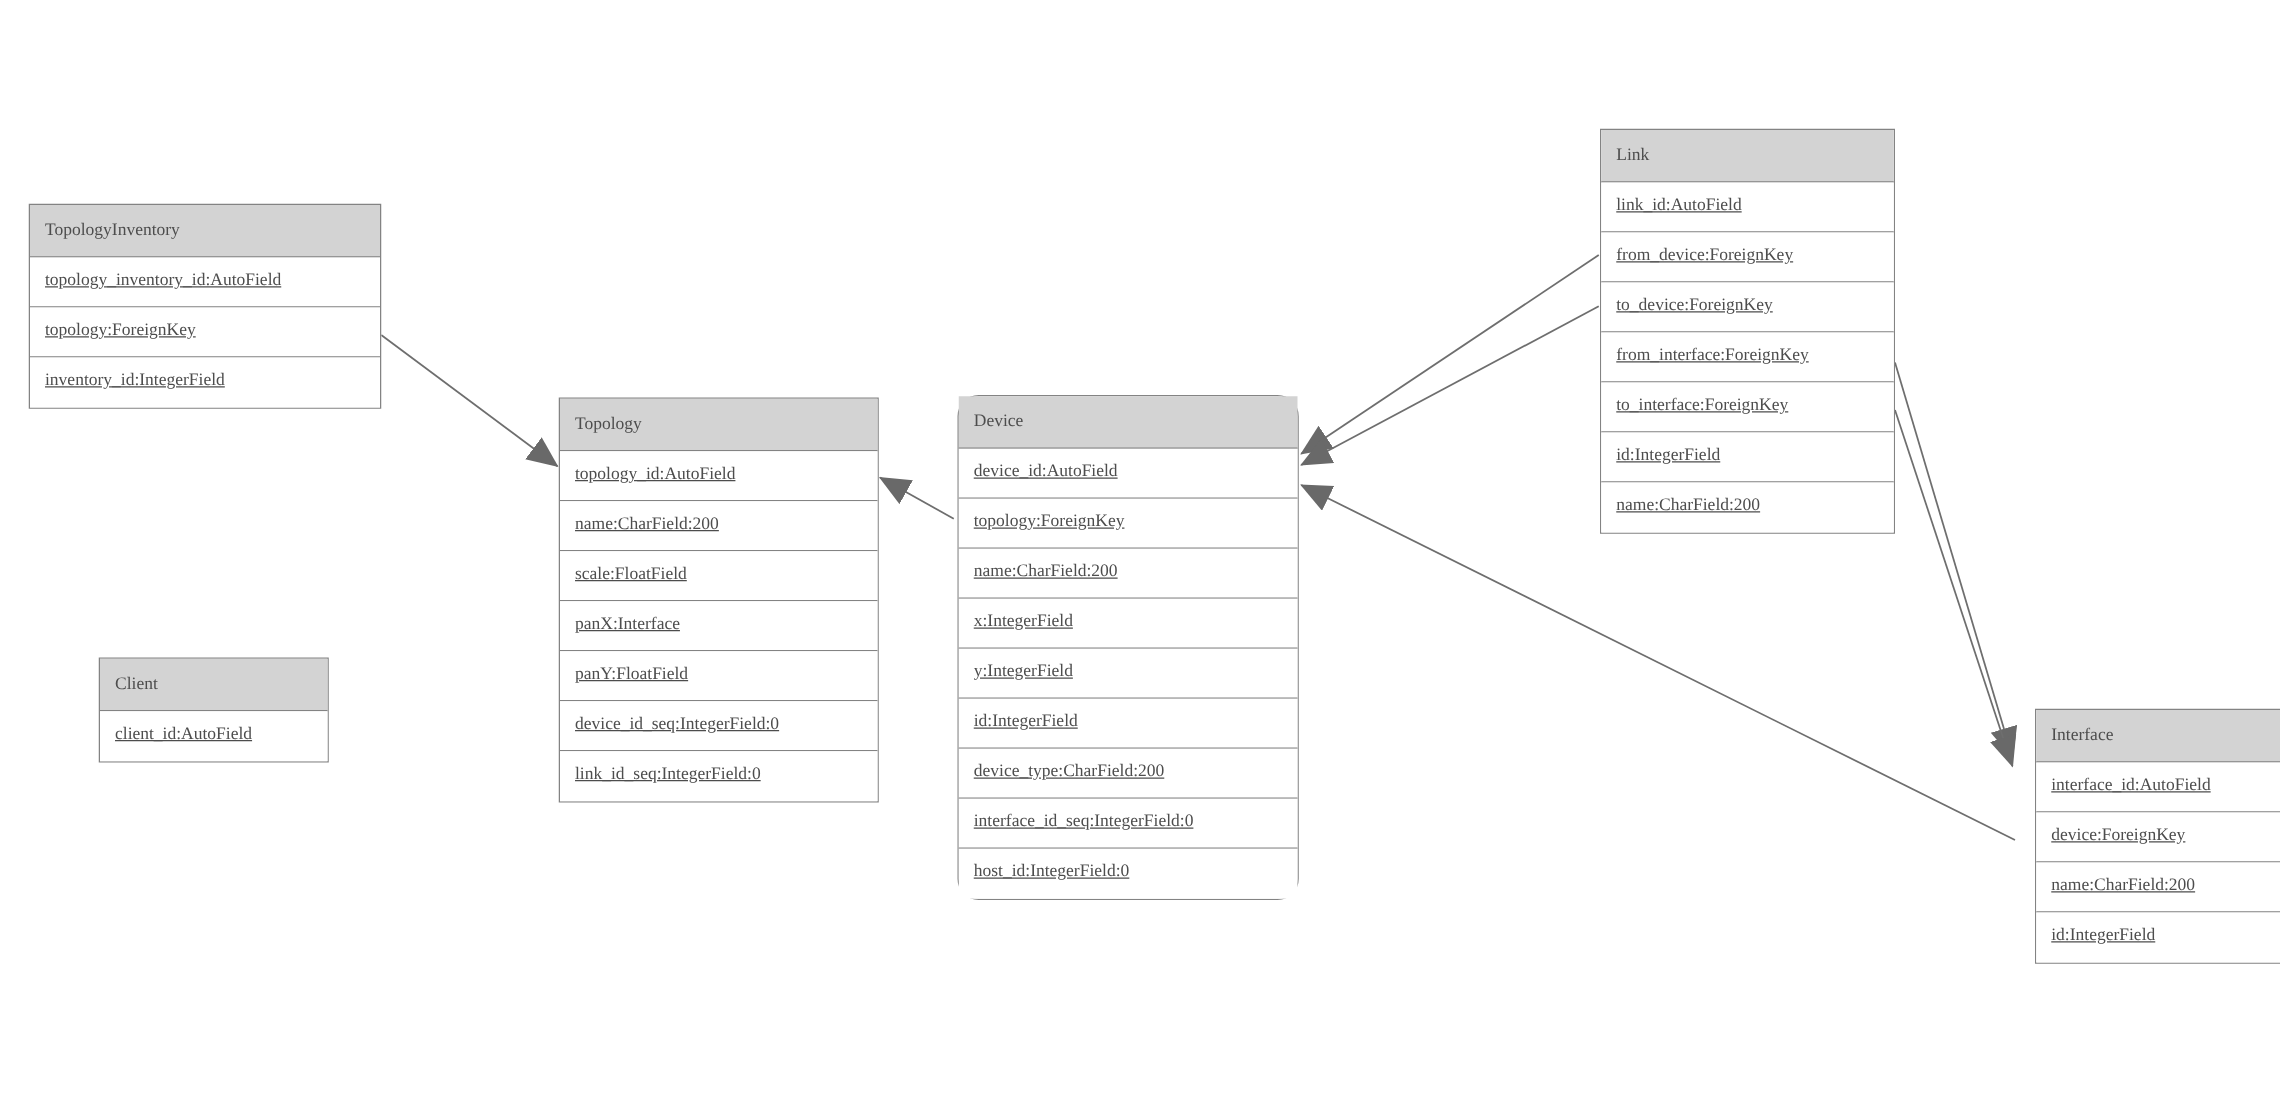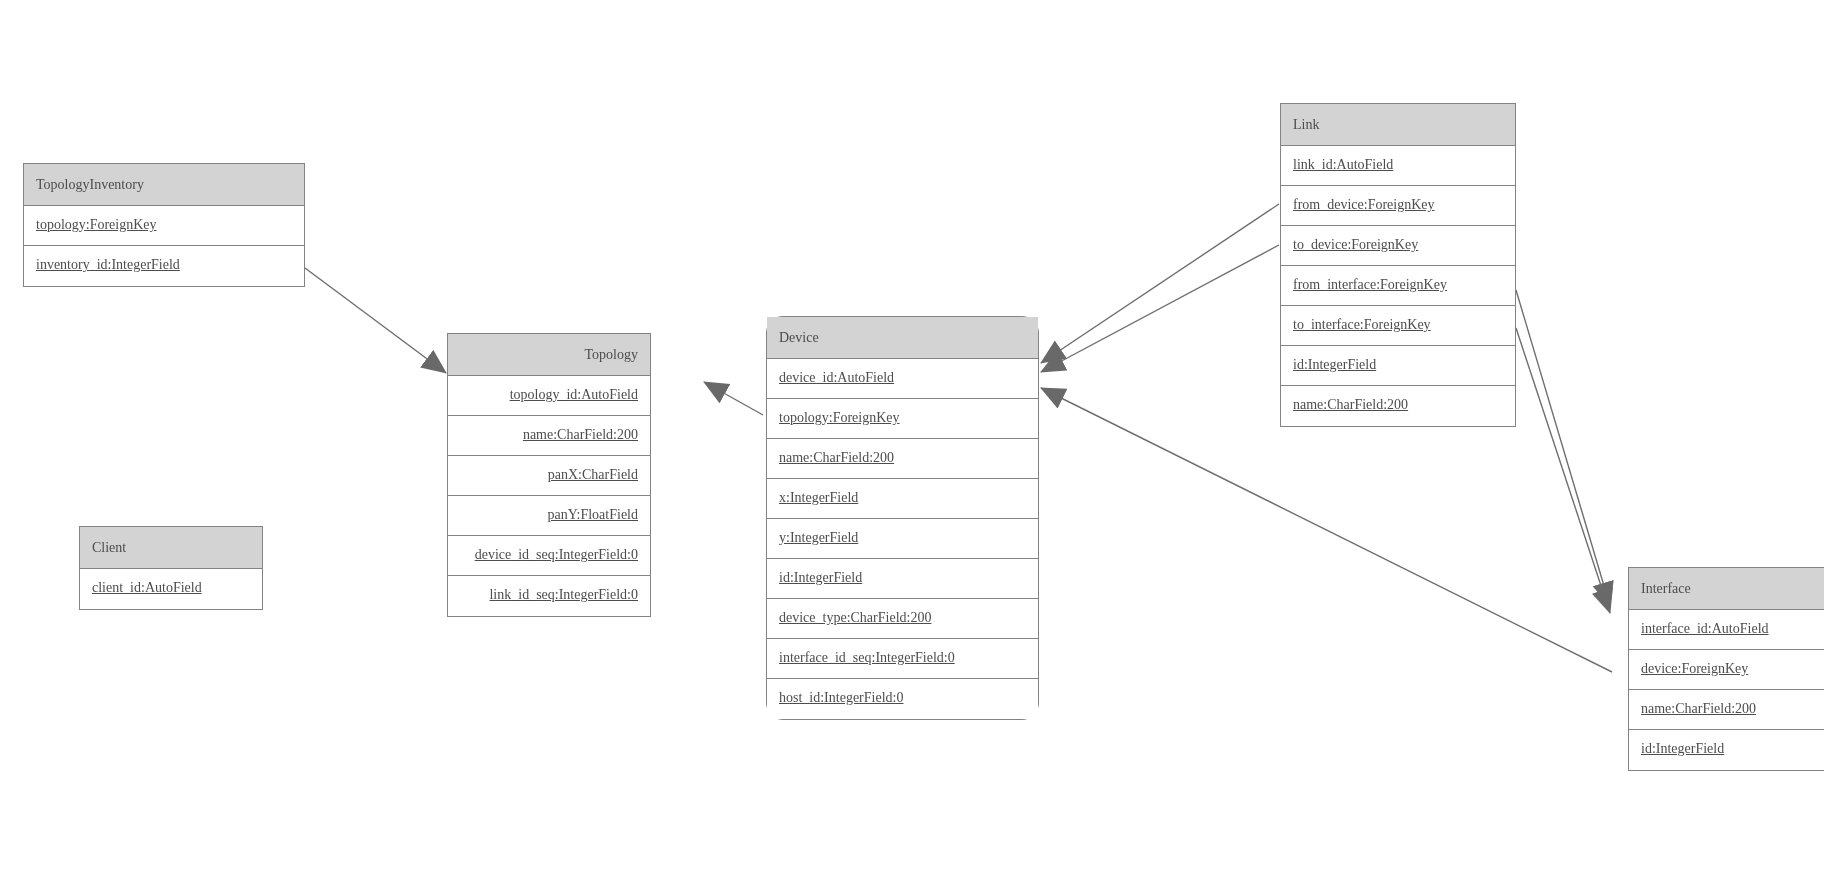--- a/index.html
+++ b/index.html
@@ -75,34 +75,36 @@
     <line x1="763" y1="415" x2="704" y2="382" marker-end="url(#arrowhead)"></line>
     <line x1="1279" y1="204" x2="1041" y2="363" marker-end="url(#arrowhead)"></line>
     <line x1="1279" y1="245" x2="1041" y2="372" marker-end="url(#arrowhead)"></line>
     <line x1="1612" y1="672" x2="1041" y2="388" marker-end="url(#arrowhead)"></line>
     <line x1="1516" y1="290" x2="1610" y2="606" marker-end="url(#arrowhead)"></line>
     <line x1="1516" y1="328" x2="1610" y2="613" marker-end="url(#arrowhead)"></line>
   </svg>
 
   <div class="entity" style="left:23px; top:163px; width:282px;">
     <div class="entity-header">TopologyInventory</div>
+    <div class="entity-row">topology_inventory_id:AutoField</div>
     <div class="entity-row">topology:ForeignKey</div>
     <div class="entity-row">inventory_id:IntegerField</div>
   </div>
 
   <div class="entity" style="left:79px; top:526px; width:184px;">
     <div class="entity-header">Client</div>
     <div class="entity-row">client_id:AutoField</div>
   </div>
 
-  <div class="entity" style="left:447px; top:333px; width:204px;text-align:right;">
+  <div class="entity" style="left:447px; top:318px; width:256px;">
     <div class="entity-header">Topology</div>
     <div class="entity-row">topology_id:AutoField</div>
     <div class="entity-row">name:CharField:200</div>
-    <div class="entity-row">panX:CharField</div>
+    <div class="entity-row">scale:FloatField</div>
+    <div class="entity-row">panX:Interface</div>
     <div class="entity-row">panY:FloatField</div>
     <div class="entity-row">device_id_seq:IntegerField:0</div>
     <div class="entity-row">link_id_seq:IntegerField:0</div>
   </div>
 
   <div class="entity" style="left:766px; top:316px; width:273px;border-radius:17px;">
     <div class="entity-header">Device</div>
     <div class="entity-row">device_id:AutoField</div>
     <div class="entity-row">topology:ForeignKey</div>
     <div class="entity-row">name:CharField:200</div>

